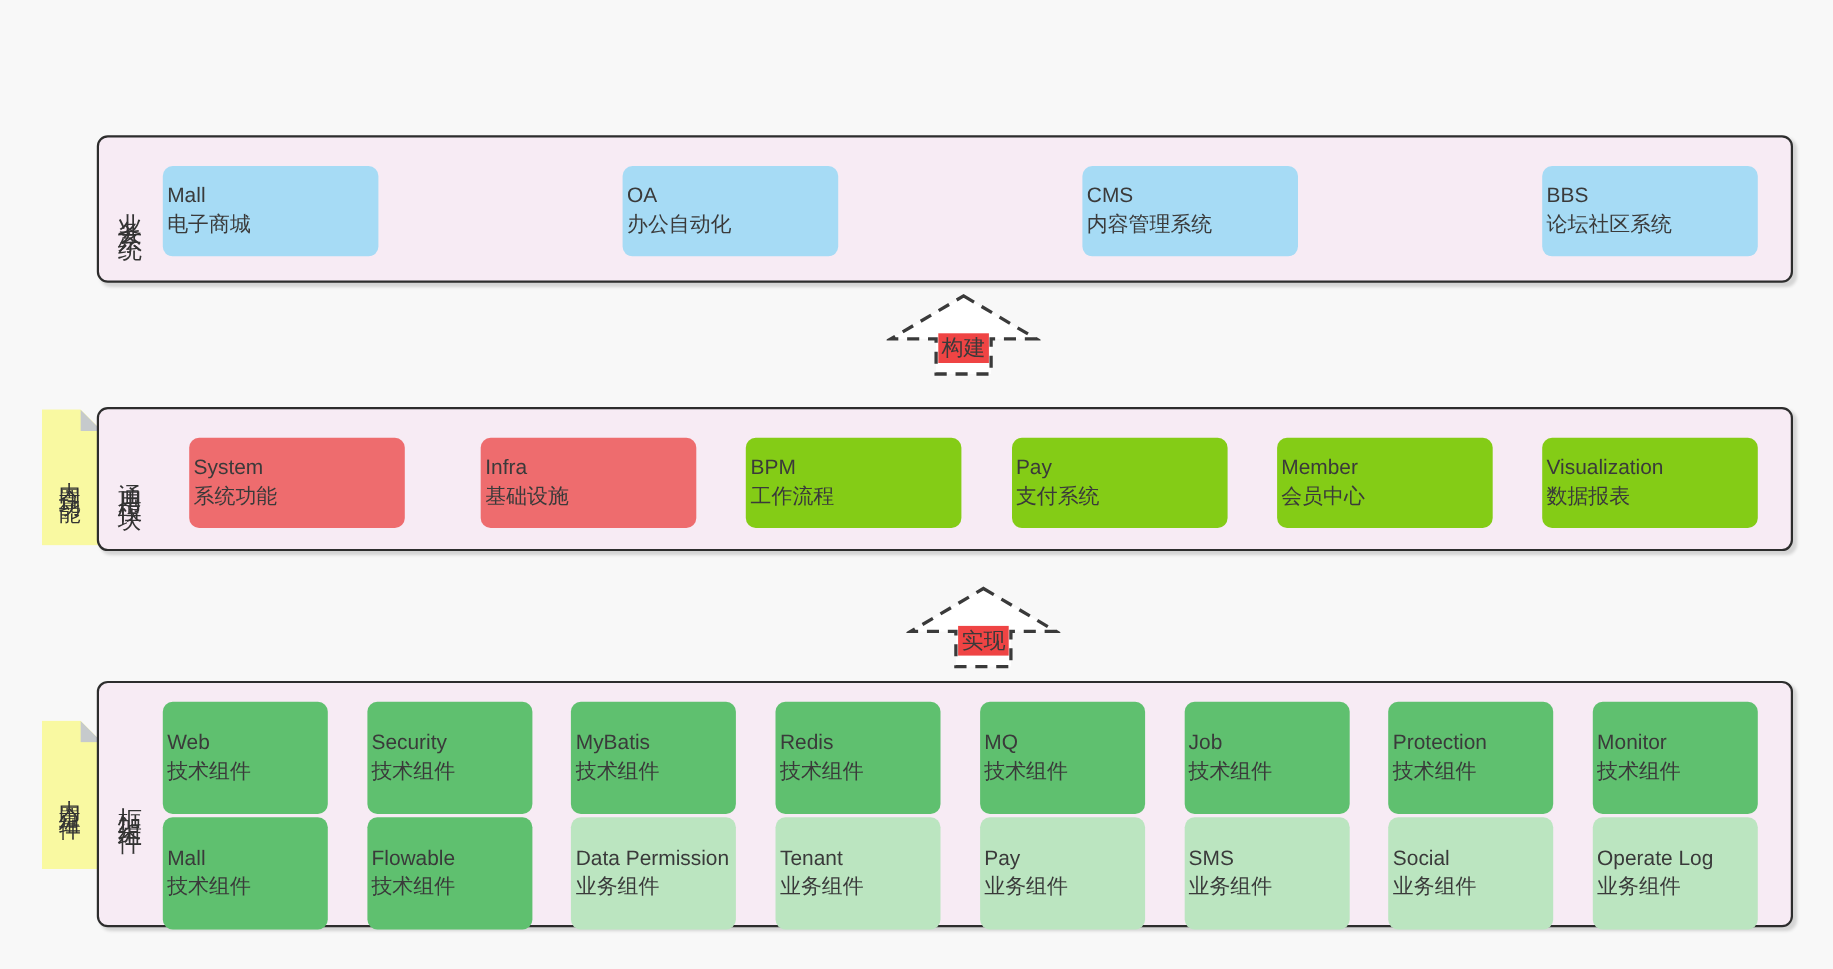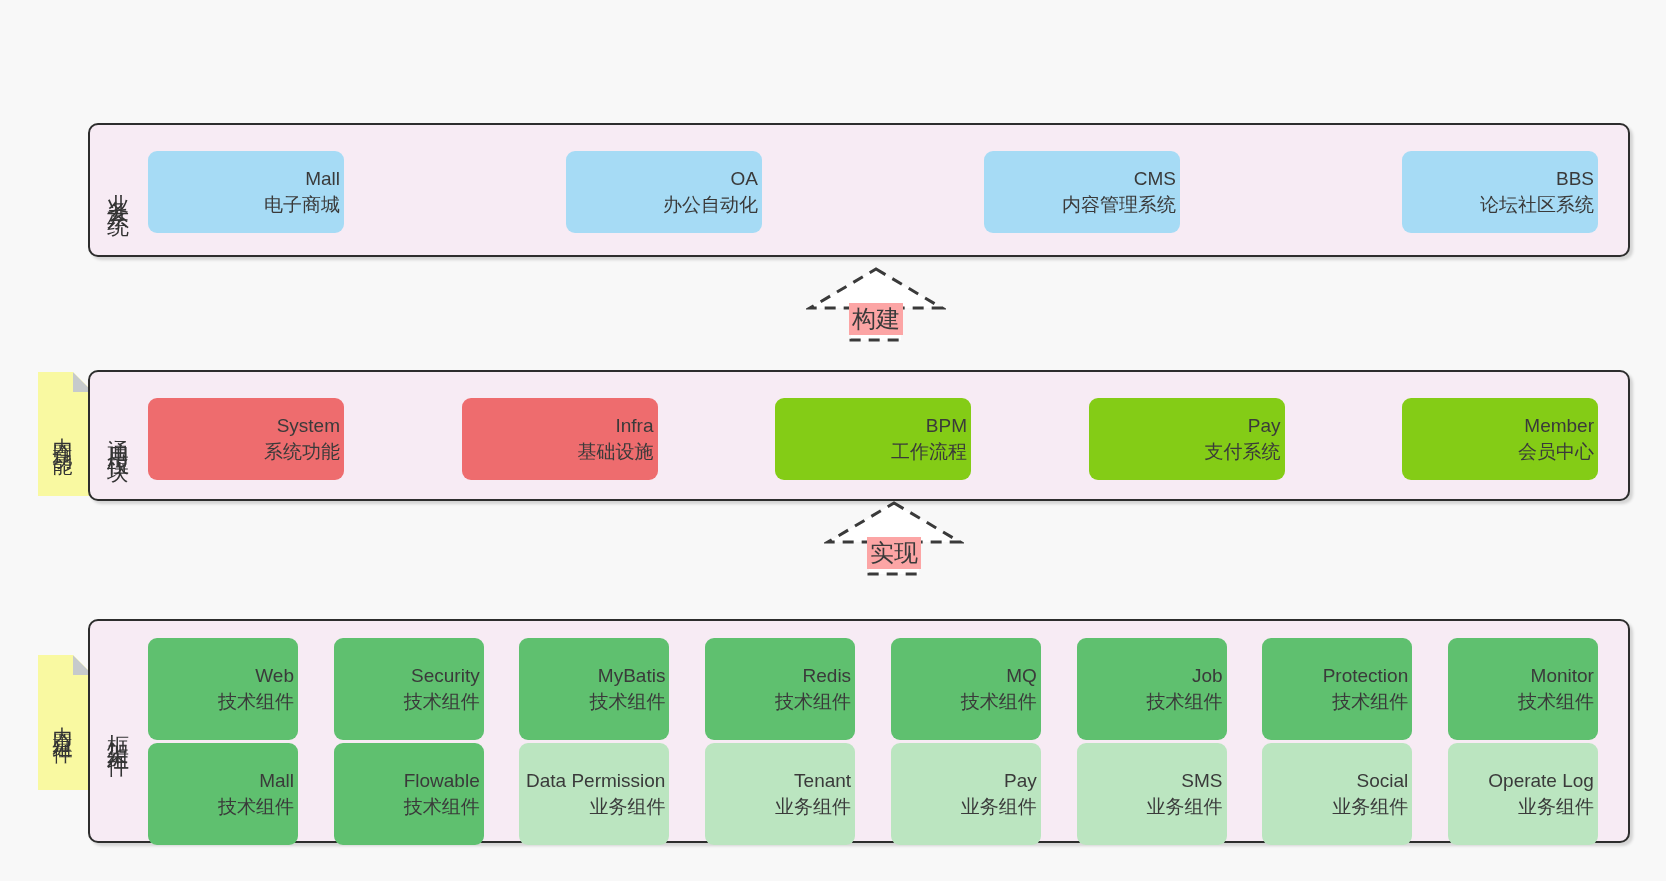--- a/index.html
+++ b/index.html
@@ -23,27 +23,27 @@
   }
 
   
   .box-row { position:absolute; left:58px; right:30px; display:flex; justify-content:space-between; }
   .band1 .box-row, .band2 .box-row { top:26px; }
   .band3 .row1 { top:17px; }
   .band3 .row2 { top:122px; }
 
   .box {
     border-radius:9px; display:flex; flex-direction:column;
-    justify-content:center; align-items:flex-end; text-align:center;
+    justify-content:center; align-items:flex-start; text-align:center;
     font-size:19px; line-height:26px; box-sizing:border-box; padding:2px 4px;
   }
   .wide { width:196px; height:82px; }
   .cell { width:150px; height:102px; }
   .blue   { background:#a6dbf5; }
-  .red    { background:#ee6c6e; }
+  .red    { background:#ee6c6e;margin-left:24px; }
   .pink   { background:#84cc16; }
   .green  { background:#5fc06f; }
   .lgreen { background:#bbe5c0; }
 
   
   .sticky {
     position:absolute; left:38px; width:55px; background:#f9f9a1; z-index:0;
     clip-path:polygon(0 0, calc(100% - 20px) 0, 100% 20px, 100% 100%, 0 100%);
     display:flex; align-items:center; justify-content:center;
   }
@@ -54,25 +54,25 @@
     background:#c6cacc; clip-path:polygon(0 0, 100% 100%, 0 100%);
   }
   .sticky-label {
     writing-mode:vertical-rl; text-orientation:upright;
     font-size:20px; letter-spacing:6px; color:#333; margin-right:4px;
   }
 
   
   .arrow { position:absolute; width:140px; height:78px; z-index:1; }
   .arrow1 { left:806px; top:266px; }
-  .arrow2 { left:824px; top:500px; }
+  .arrow2 { left:824px; top:532px; }
   .arrow svg { display:block; width:100%; height:100%; }
   .arrow-label {
     position:absolute; left:50%; top:37px; transform:translateX(-50%);
-    background:#fca5a5; padding:0 3px; font-size:24px; color:#3a3a3a; white-space:nowrap;
+    background:#ef4444; padding:0 3px; font-size:20px; color:#3a3a3a; white-space:nowrap;
   }
 </style>
 </head>
 <body>
 
 <div class="canvas">
 
   <div class="band band1">
     <div class="band-label">业务系统</div>
     <div class="box-row">
@@ -123,20 +123,24 @@
         <div>工作流程</div>
       </div>
       <div class="box wide pink">
         <div>Pay</div>
         <div>支付系统</div>
       </div>
       <div class="box wide pink">
         <div>Member</div>
         <div>会员中心</div>
       </div>
+      <div class="box wide pink">
+        <div>Visualization</div>
+        <div>数据报表</div>
+      </div>
     </div>
   </div>
 
   <div class="arrow arrow2">
     <svg viewBox="0 0 140 78">
       <polygon points="70,3 136,42 95,42 95,74 45,74 45,42 4,42" fill="#ffffff" stroke="#3a3a3a" stroke-width="3" stroke-dasharray="11 8"></polygon>
     </svg>
     <div class="arrow-label">实现</div>
   </div>
 

